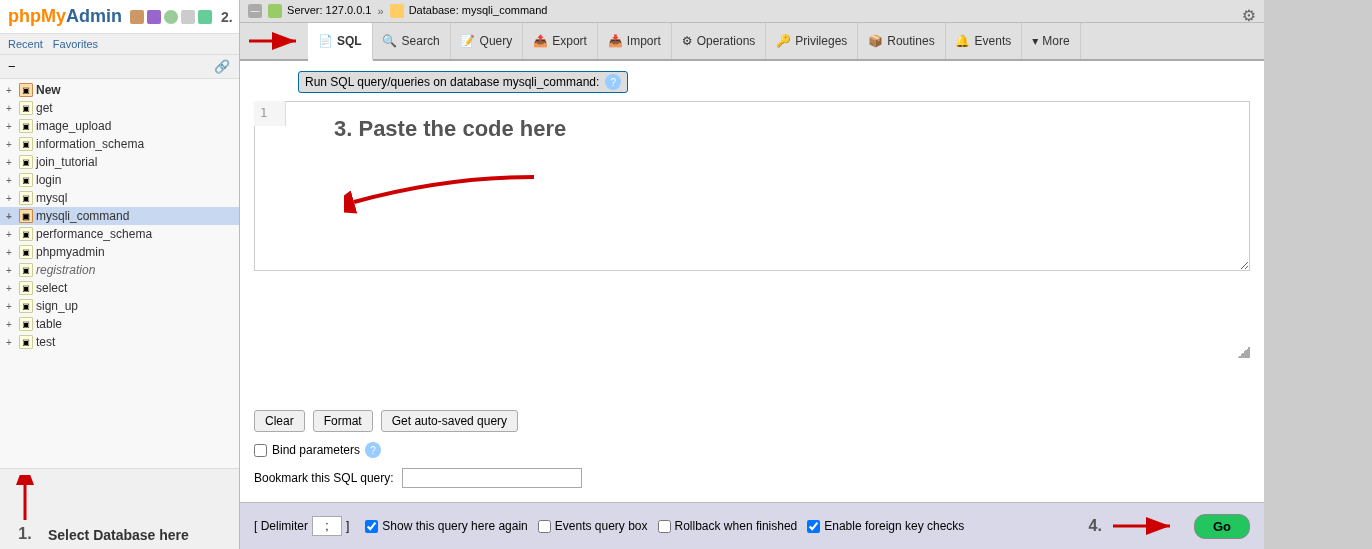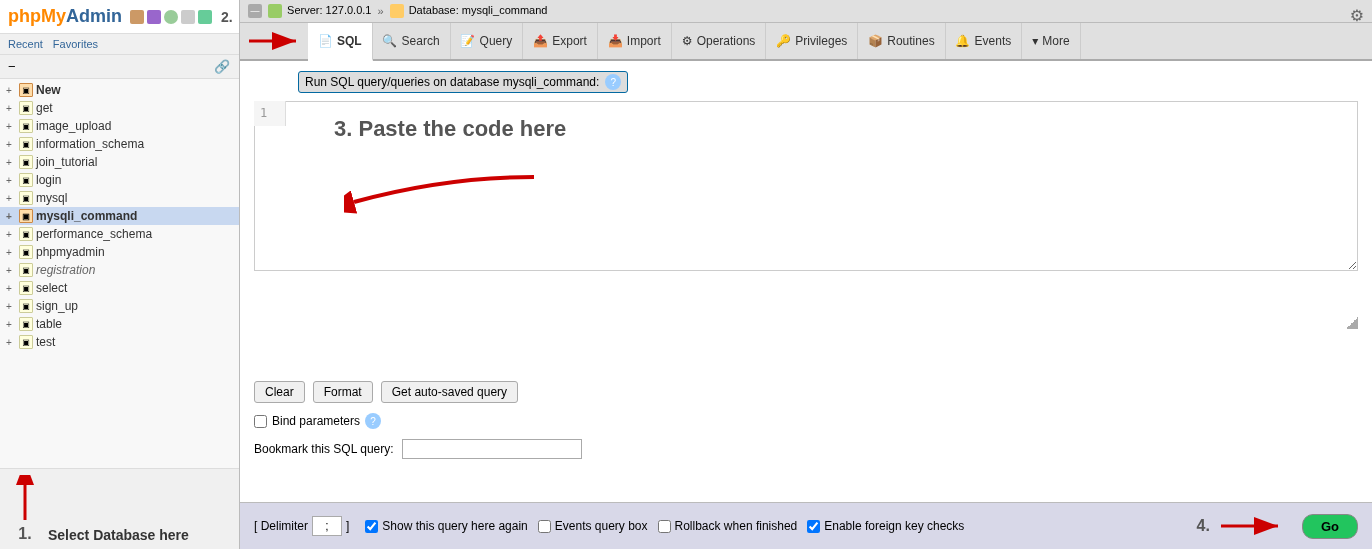--- a/index.html
+++ b/index.html
@@ -1,18 +1,18 @@
 <!DOCTYPE html>
 <html><head>
   <meta charset="utf-8">
   <style>
     * { box-sizing: border-box; margin: 0; padding: 0; }
     body { font-family: Arial, sans-serif; font-size: 12px; background: #ccc; }
 
-    .app-container { display: flex; height: 549px; width: 1372px; overflow: hidden; }
+    .app-container { display: flex; height: 549px; width: 1264px; overflow: hidden; }
 
     
     .sidebar { width: 240px; background: #f5f5f5; border-right: 1px solid #bbb; display: flex; flex-direction: column; flex-shrink: 0; }
     .sidebar-header { background: #fff; padding: 6px 8px; border-bottom: 1px solid #ddd; display: flex; align-items: center; gap: 4px; }
     .sidebar-nav { padding: 4px 8px; background: #f0f0f0; border-bottom: 1px solid #ddd; display: flex; gap: 10px; font-size: 11px; }
     .sidebar-nav a { color: #369; text-decoration: none; cursor: pointer; }
     .sidebar-icons { display: flex; gap: 4px; padding: 4px 8px; background: #f0f0f0; border-bottom: 1px solid #ddd; align-items: center; justify-content: space-between; }
     .db-list { flex: 1; overflow-y: auto; padding: 2px 0; background: #f8f8f8; }
     .db-item { display: flex; align-items: center; padding: 2px 6px; cursor: pointer; white-space: nowrap; font-size: 12px; gap: 3px; }
     .db-item.selected { background: #c8d8f0; font-weight: bold; }
@@ -43,21 +43,21 @@
     .sql-buttons { display: flex; gap: 8px; margin: 8px 0 4px 0; }
     .sql-btn { padding: 3px 10px; border: 1px solid #aaa; background: #f0f0f0; cursor: pointer; border-radius: 3px; font-size: 12px; margin-top: 44px; }
 
     .bind-params { display: flex; align-items: center; gap: 5px; margin: 6px 0; font-size: 12px; }
     .checkbox-input { width: 13px; height: 13px; cursor: pointer; }
 
     .bookmark-row { display: flex; align-items: center; gap: 8px; font-size: 12px; margin: 4px 0; }
     .bookmark-input { width: 180px; padding: 2px 4px; border: 1px solid #aaa; font-size: 12px; }
 
     
-    .bottom-bar { background: #d8d8e8; border-top: 1px solid #bbb; padding: 8px 14px; display: flex; align-items: center; gap: 16px; flex-wrap: wrap; margin-top: 29px; }
+    .bottom-bar { background: #d8d8e8; border-top: 1px solid #bbb; padding: 8px 14px; display: flex; align-items: center; gap: 16px; flex-wrap: wrap; }
     .delimiter-group { display: flex; align-items: center; gap: 4px; font-size: 12px; }
     .delimiter-input { width: 30px; padding: 2px 4px; border: 1px solid #aaa; font-size: 12px; text-align: center; }
     .options-group { display: flex; gap: 10px; flex: 1; font-size: 12px; }
     .option-item { display: flex; align-items: center; gap: 4px; }
     .go-btn { margin-left: auto; padding: 4px 18px; background: #22c55e; border: 1px solid #888; border-radius: 11px; font-size: 13px; font-weight: bold; cursor: pointer; }
 
     .topbar-wrapper { display: flex; align-items: center; background: #e0e0e0; border-bottom: 1px solid #bbb; padding: 4px 8px; gap: 6px; position: relative; }
     .settings-gear { position: absolute; right: 8px; top: 6px; font-size: 16px; color: #666; cursor: pointer; }
   </style>
 </head>
@@ -126,21 +126,21 @@
         <span class="db-item-label">login</span>
       </div>
       <div class="db-item">
         <span class="expand-icon">+</span>
         <span class="db-icon">▣</span>
         <span class="db-item-label">mysql</span>
       </div>
       <div class="db-item selected">
         <span class="expand-icon">+</span>
         <span class="db-icon orange">▣</span>
-        <span class="db-item-label" style="font-weight:bold;">mysqli_command</span>
+        <span class="db-item-label" style="font-weight:normal;">mysqli_command</span>
       </div>
       <div class="db-item">
         <span class="expand-icon">+</span>
         <span class="db-icon">▣</span>
         <span class="db-item-label">performance_schema</span>
       </div>
       <div class="db-item">
         <span class="expand-icon">+</span>
         <span class="db-icon">▣</span>
         <span class="db-item-label">phpmyadmin</span>

